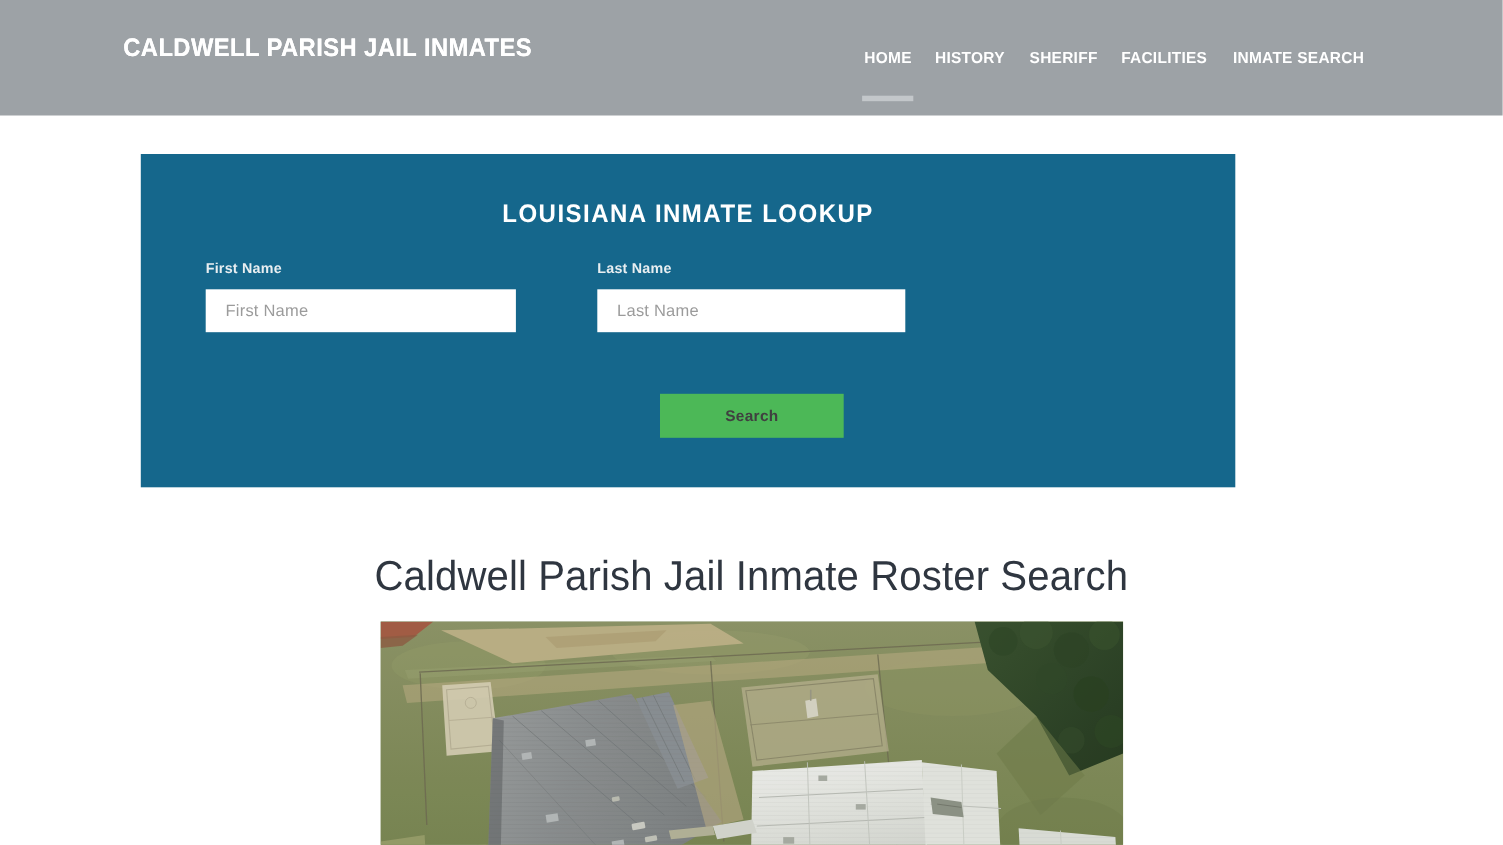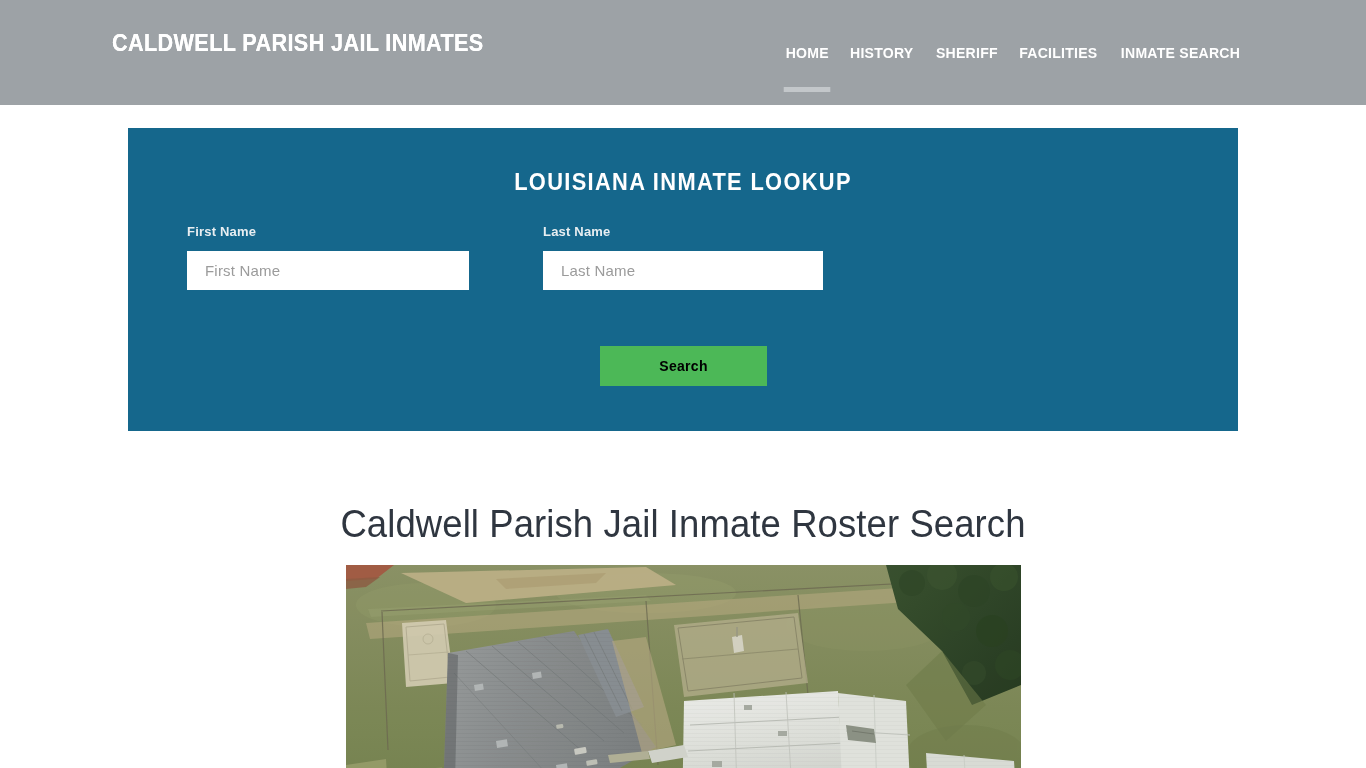--- a/index.html
+++ b/index.html
@@ -71,22 +71,22 @@
     bottom: -31px;
     width: 48px;
     height: 5px;
     background: #c3c7ca;
   }
 
   
   #lookup-panel {
     position: absolute;
     left: 128px;
-    top: 128px;
-    width: 1110px;
+    top: 140px;
+    width: 995px;
     height: 303px;
     background: #15678c;
   }
 
   #lookup-title {
     position: absolute;
     top: 41px;
     left: 0;
     width: 100%;
     text-align: center;
@@ -133,21 +133,21 @@
   }
 
   #search-button {
     position: absolute;
     left: 472px;
     top: 218px;
     width: 167px;
     height: 40px;
     background: #4cb857;
     border: none;
-    color: #000000;
+    color: #404040;
     font-family: "Liberation Sans", sans-serif;
     font-size: 14px;
     font-weight: bold;
     letter-spacing: 0.3px;
     cursor: pointer;
   }
 
   
   #page-title {
     position: absolute;

